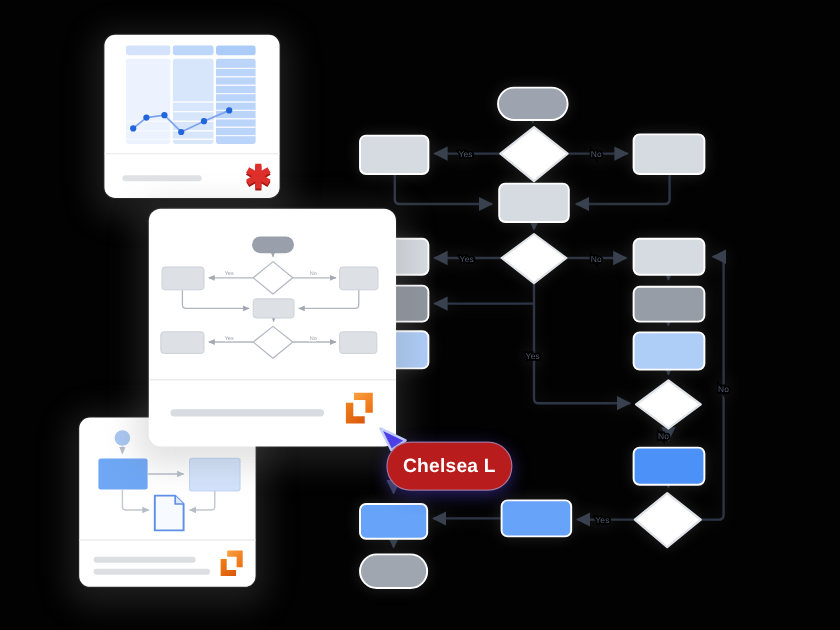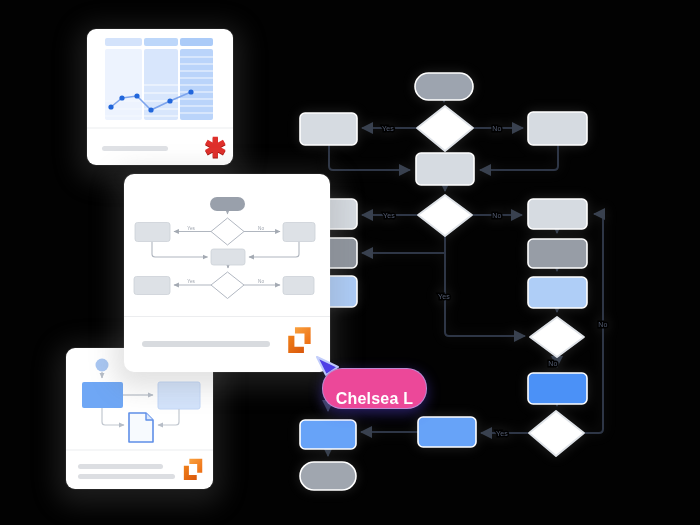--- a/index.html
+++ b/index.html
@@ -18,22 +18,22 @@
   #card-mini{left:66px;top:348px;width:147px;height:141px;z-index:2;border-radius:9px;}
   #card-main{left:124px;top:174px;width:206px;height:198px;z-index:3;}
   .card svg{display:block;}
   .flow-label{font-size:7px;fill:#545D72;stroke:#000;stroke-width:3px;
     paint-order:stroke;text-anchor:middle;letter-spacing:.2px;}
   .mini-label{font-size:4.6px;fill:#9CA2AC;stroke:#fff;stroke-width:2px;
     paint-order:stroke;text-anchor:middle;}
   #cursor-wrap{position:absolute;left:314px;top:351px;z-index:5;width:140px;}
   #cursor-pill{
     position:absolute;left:8px;top:17px;width:103px;height:39px;border-radius:20px;
-    background:#ec4899;border:1px solid rgba(150,190,255,.55);
-    display:flex;align-items:flex-end;justify-content:center;
+    background:#b91c1c;border:1px solid rgba(150,190,255,.55);
+    display:flex;align-items:center;justify-content:center;
     color:#fff;font-size:16px;font-weight:700;letter-spacing:.2px;
     box-shadow:0 4px 14px rgba(90,70,230,.45);
   }
   #cursor-arrow{position:absolute;left:0;top:0;}
   .asterisk{
     position:absolute;color:#DF2F2B;font-size:27px;font-weight:bold;line-height:1;
     text-shadow:0 1px 0 #a31712;
   }
 </style>
 </head>

